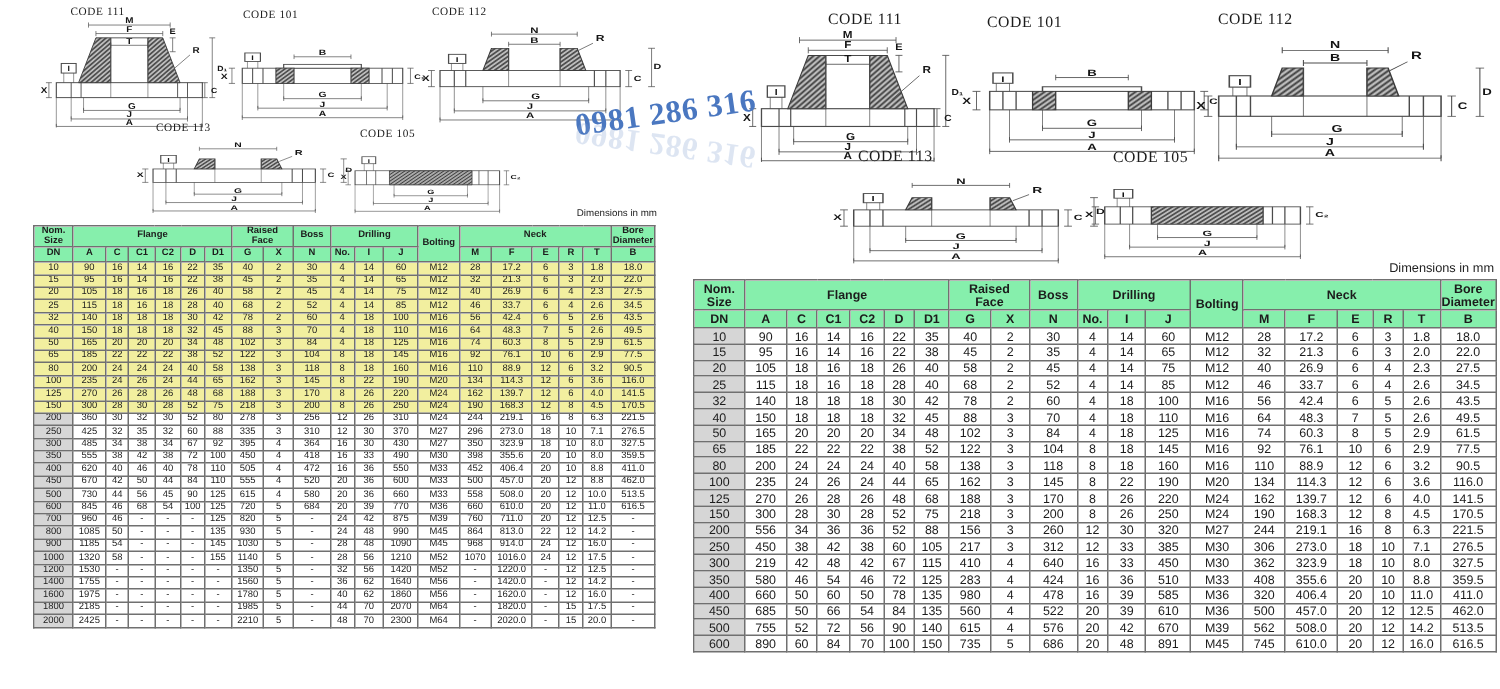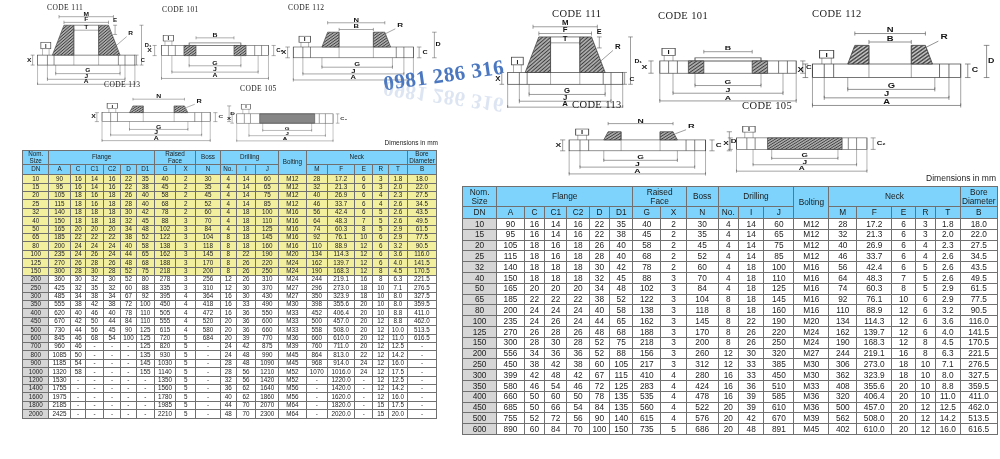--- a/index.html
+++ b/index.html
@@ -10,21 +10,21 @@
   .tR{font-size:10.5px}
   .diag{position:absolute}
   .note{position:absolute;color:#222;text-align:right}
   #noteL{left:330px;top:139px;width:108px;font-size:6.5px}
   #noteR{left:858px;top:173px;width:138px;font-size:8.5px}
   .thost{position:absolute}
   #tableL{left:22px;top:150px;width:415px}
   #tableR{left:462px;top:186px;width:536px}
   table.ftable{width:100%;border-collapse:collapse;table-layout:fixed;border:1.6px solid #2c2c2c;background:#fff}
   .ftable th,.ftable td{border:1px solid #707070;text-align:center;vertical-align:middle;padding:0;line-height:1.05;color:#1c1c1c;overflow:hidden;white-space:pre-line}
-  .ftable th{background:#7dd3fc;font-weight:normal}
+  .ftable th{background:#86efac;font-weight:bold}
   .ftable td.dn{background:#d6d6d6}
   .ftable tr.hl td{background:#f2ef9f}
   #tableL .ftable{font-size:6.3px}
   #tableL td{height:8.4px}
   #tableL th.grp{height:14px}
   #tableL tr.letters th{height:10px}
   #tableR .ftable{font-size:8.3px}
   #tableR td{height:10.8px}
   #tableR th.grp{height:20px}
   #tableR tr.letters th{height:12px}
@@ -1643,29 +1643,29 @@
             <td>M30</td>
             <td>306</td>
             <td>273.0</td>
             <td>18</td>
             <td>10</td>
             <td>7.1</td>
             <td>276.5</td>
           </tr>
           <tr>
             <td class="dn">300</td>
-            <td>399</td>
+            <td>219</td>
             <td>42</td>
             <td>48</td>
             <td>42</td>
             <td>67</td>
             <td>115</td>
             <td>410</td>
             <td>4</td>
-            <td>280</td>
+            <td>640</td>
             <td>16</td>
             <td>33</td>
             <td>450</td>
             <td>M30</td>
             <td>362</td>
             <td>323.9</td>
             <td>18</td>
             <td>10</td>
             <td>8.0</td>
             <td>327.5</td>
@@ -1693,21 +1693,21 @@
             <td>359.5</td>
           </tr>
           <tr>
             <td class="dn">400</td>
             <td>660</td>
             <td>50</td>
             <td>60</td>
             <td>50</td>
             <td>78</td>
             <td>135</td>
-            <td>535</td>
+            <td>980</td>
             <td>4</td>
             <td>478</td>
             <td>16</td>
             <td>39</td>
             <td>585</td>
             <td>M36</td>
             <td>320</td>
             <td>406.4</td>
             <td>20</td>
             <td>10</td>
@@ -1766,21 +1766,21 @@
             <td>70</td>
             <td>100</td>
             <td>150</td>
             <td>735</td>
             <td>5</td>
             <td>686</td>
             <td>20</td>
             <td>48</td>
             <td>891</td>
             <td>M45</td>
-            <td>402</td>
+            <td>745</td>
             <td>610.0</td>
             <td>20</td>
             <td>12</td>
             <td>16.0</td>
             <td>616.5</td>
           </tr>
         </tbody>
       </table>
     </div>
 </div>

